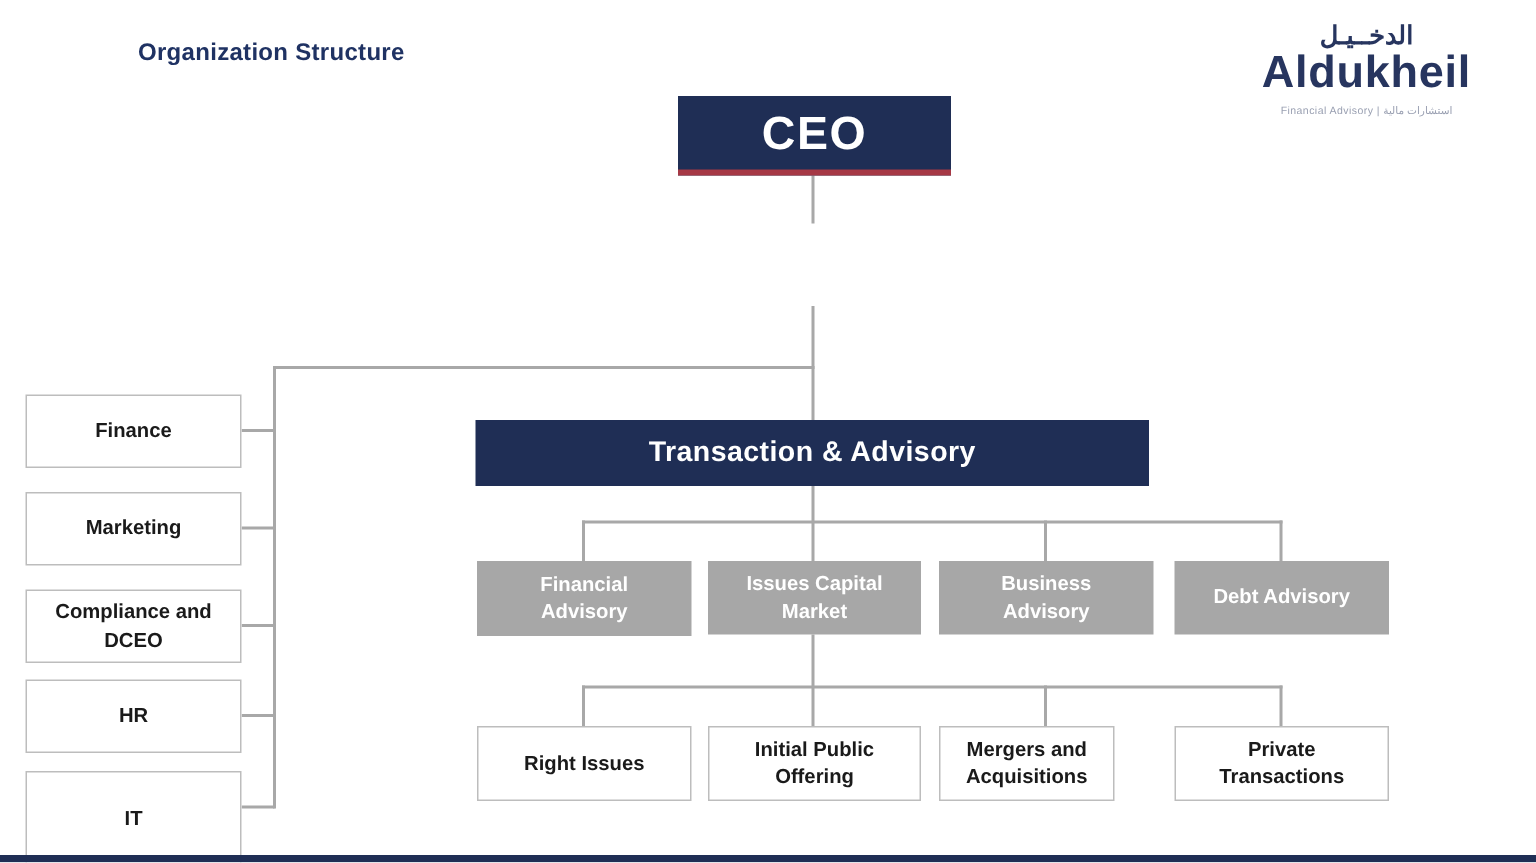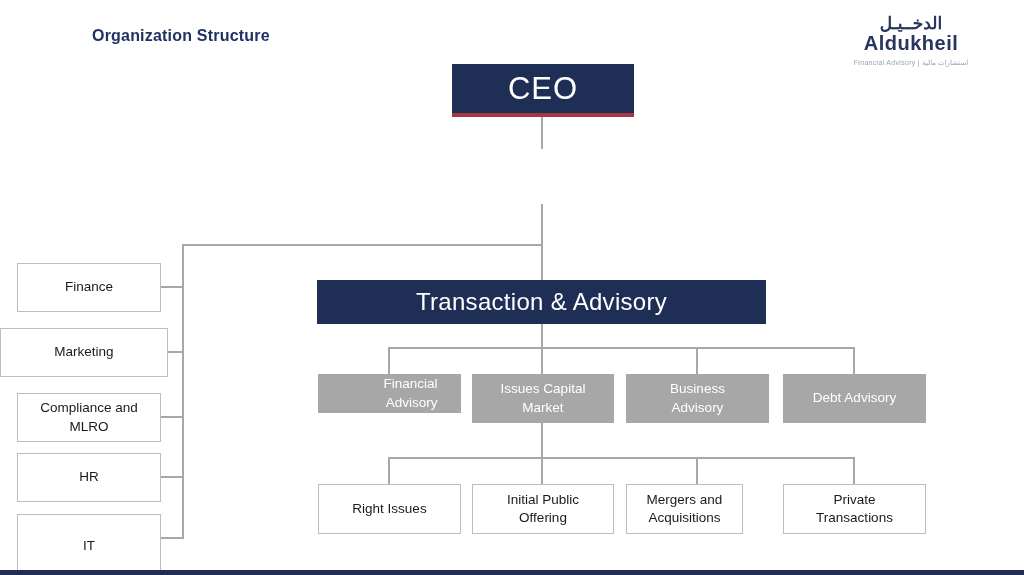--- a/index.html
+++ b/index.html
@@ -3,29 +3,29 @@
 <meta charset="utf-8">
 <style>
   html,body{margin:0;padding:0;background:#fff;}
   .slide{position:relative;width:1024px;height:575px;background:#ffffff;overflow:hidden;
          font-family:"Liberation Sans",sans-serif;}
   .page-title{position:absolute;left:92px;top:27px;font-size:16px;font-weight:bold;
               color:#1F3263;letter-spacing:.2px;}
   
   .logo{position:absolute;right:38px;top:14px;width:150px;text-align:center;color:#27355F;}
   .logo-arabic{font-size:17px;font-weight:bold;line-height:1.15;}
-  .logo-name{font-size:20px;font-weight:bold;letter-spacing:.5px;margin-top:-2px;}
+  .logo-name{font-size:30px;font-weight:bold;letter-spacing:.5px;margin-top:-2px;}
   .logo-tagline{font-size:7px;color:#9AA0B2;margin-top:4px;letter-spacing:.3px;}
   
   .box{position:absolute;display:flex;align-items:center;justify-content:center;
-       text-align:center;font-weight:normal;box-sizing:border-box;}
+       text-align:center;font-weight:bold;box-sizing:border-box;}
   .navy{background:#1F2E55;color:#ffffff;}
   .red-underline{border-bottom:4px solid #A63845;}
   .exec{font-size:31px;letter-spacing:1px;}
-  .division{font-size:24px;letter-spacing:.3px;}
+  .division{font-size:19px;letter-spacing:.3px;}
   .white-box{background:#ffffff;border:1.5px solid #BDBDBD;color:#1A1A1A;
              font-size:13.5px;line-height:1.35;}
   .gray-box{background:#A7A7A7;color:#ffffff;font-size:13.5px;line-height:1.35;}
   .lbl{display:block;max-width:96px;margin:0 auto;}
   .lbl-wide{max-width:106px;}
   
   .line{position:absolute;background:#A8A8A8;}
   .footer-bar{position:absolute;left:0;top:570px;width:1024px;height:5px;background:#1F2E55;}
 </style>
 </head>
@@ -66,34 +66,34 @@
   <div class="box navy red-underline exec" style="left:452px;top:64px;width:182px;height:53px;">
     <span class="lbl" style="max-width:160px;">CEO</span>
   </div>
   <div class="box navy division" style="left:317px;top:280px;width:449px;height:44px;">
     <span class="lbl" style="max-width:430px;">Transaction &amp; Advisory</span>
   </div>
 
   <div class="box white-box" style="left:17px;top:263px;width:144px;height:49px;">
     <span class="lbl lbl-wide">Finance</span>
   </div>
-  <div class="box white-box" style="left:0;top:328px;width:168px;height:49px;">
+  <div class="box white-box" style="left:17px;top:328px;width:144px;height:49px;">
     <span class="lbl lbl-wide">Marketing</span>
   </div>
   <div class="box white-box" style="left:17px;top:393px;width:144px;height:49px;">
-    <span class="lbl lbl-wide">Compliance and MLRO</span>
+    <span class="lbl lbl-wide">Compliance and DCEO</span>
   </div>
   <div class="box white-box" style="left:17px;top:453px;width:144px;height:49px;justify-content:center;">
     <span class="lbl lbl-wide">HR</span>
   </div>
   <div class="box white-box" style="left:17px;top:514px;width:144px;height:64px;">
     <span class="lbl lbl-wide">IT</span>
   </div>
 
-  <div class="box gray-box" style="left:318px;top:374px;width:143px;height:39px;text-align:right;">
+  <div class="box gray-box" style="left:318px;top:374px;width:143px;height:50px;">
     <span class="lbl">Financial Advisory</span>
   </div>
   <div class="box gray-box" style="left:472px;top:374px;width:142px;height:49px;">
     <span class="lbl">Issues Capital Market</span>
   </div>
   <div class="box gray-box" style="left:626px;top:374px;width:143px;height:49px;">
     <span class="lbl">Business Advisory</span>
   </div>
   <div class="box gray-box" style="left:783px;top:374px;width:143px;height:49px;">
     <span class="lbl">Debt Advisory</span>

